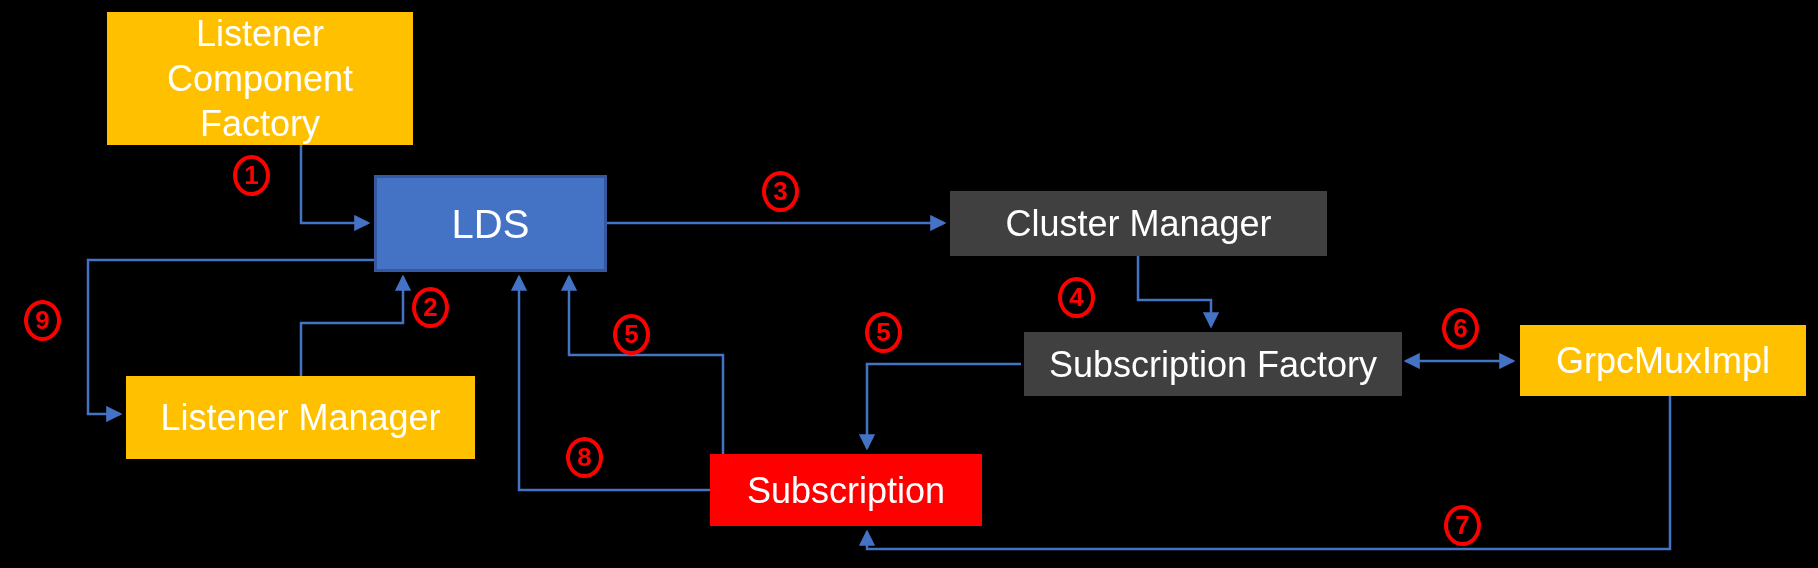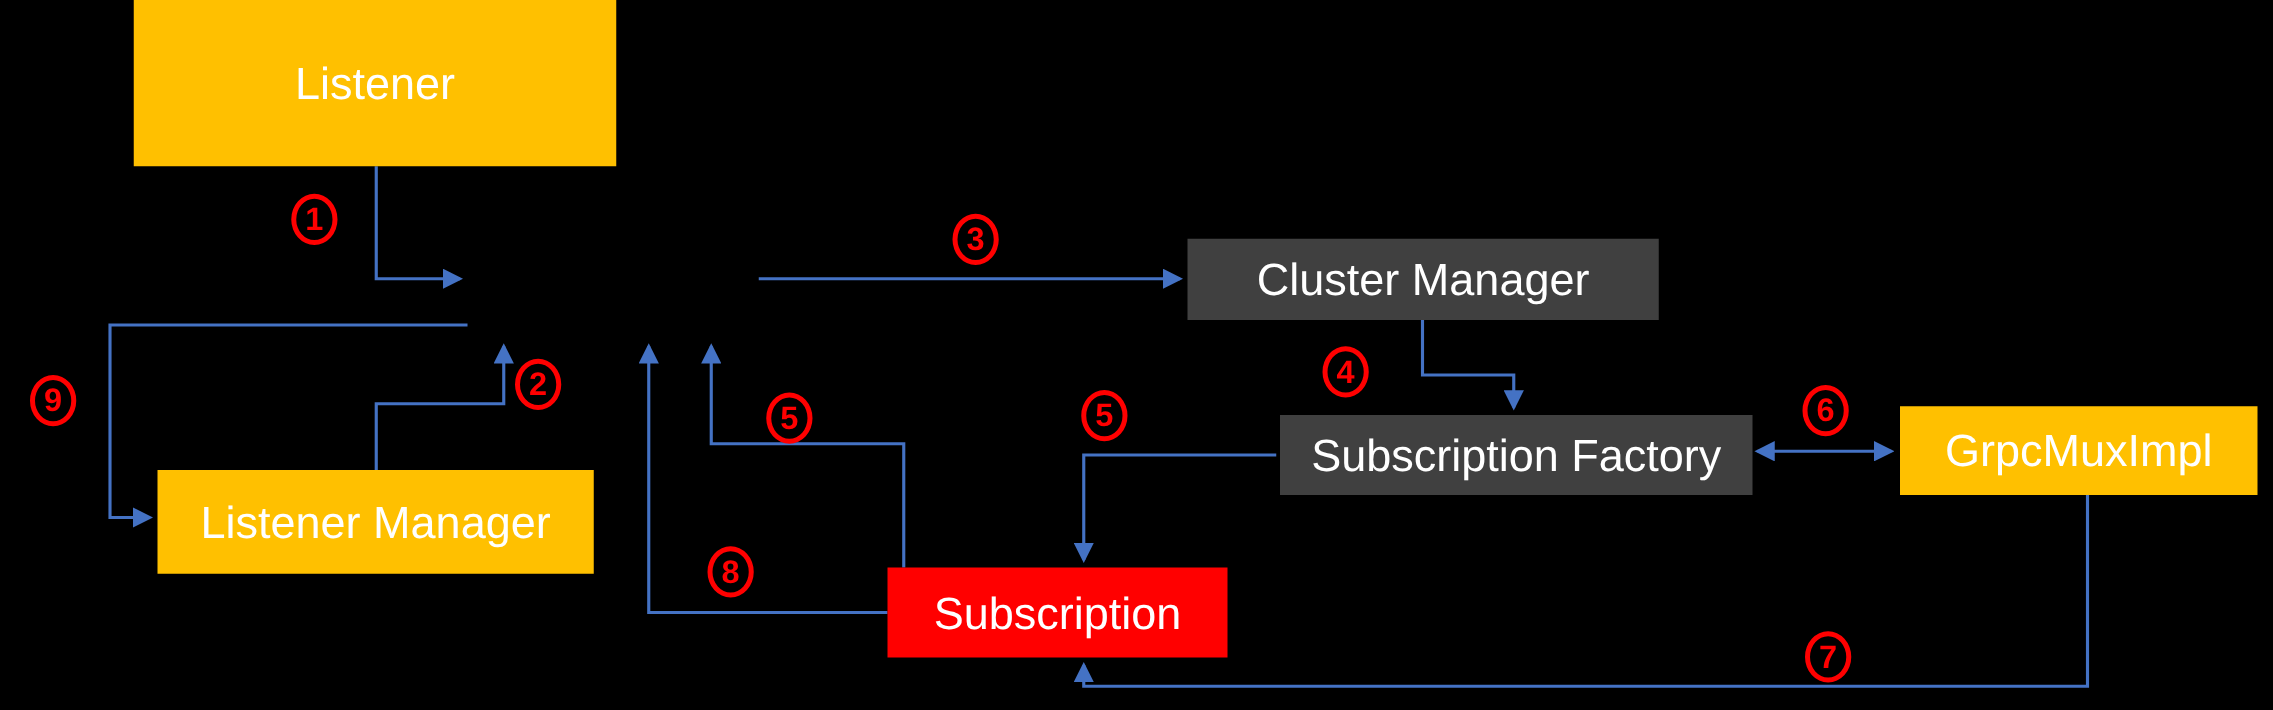--- a/index.html
+++ b/index.html
@@ -33,21 +33,21 @@
     font-size: 36px;
     text-align: center;
     line-height: 1.25;
     box-sizing: border-box;
   }
   .node-yellow { background: #FFC000; }
   .node-cyan   { background: #404040; }
   .node-red    { background: #FF0000; }
   .node-blue   { background: #4472C4; border: 3px solid #35589F; }
 
-  .node-lcf { left: 107px; top: 0;     width: 386px; height: 133px; }
+  .node-lcf { left: 107px; top: 12px;     width: 306px; height: 133px; }
   .node-lds { left: 374px; top: 175px; width: 233px; height: 97px; font-size: 40px; }
   .node-cm  { left: 950px; top: 191px; width: 377px; height: 65px; }
   .node-sf  { left: 1024px; top: 332px; width: 378px; height: 64px; }
   .node-gmi { left: 1520px; top: 325px; width: 286px; height: 71px; }
   .node-lm  { left: 126px; top: 376px; width: 349px; height: 83px; }
   .node-sub { left: 710px; top: 454px; width: 272px; height: 72px; }
 
   .badge {
     position: absolute;
     z-index: 3;
@@ -95,22 +95,26 @@
       <polyline points="1021,364 867,364 867,448" marker-end="url(#ah)"></polyline>
       <polyline points="1406,361 1513,361" marker-start="url(#ah)" marker-end="url(#ah)"></polyline>
       <polyline points="1670,396 1670,549 867,549 867,532" marker-end="url(#ah)"></polyline>
       <polyline points="710,490 519,490 519,277" marker-end="url(#ah)"></polyline>
       <polyline points="374,260 88,260 88,414 120,414" marker-end="url(#ah)"></polyline>
     </g>
   </svg>
 
   <div class="node node-yellow node-lcf">
     <span>Listener</span>
+    <span>Component Factory</span>
   </div>
 
+  <div class="node node-blue node-lds">
+    <span>LDS</span>
+  </div>
 
   <div class="node node-cyan node-cm">
     <span>Cluster Manager</span>
   </div>
 
   <div class="node node-cyan node-sf">
     <span>Subscription Factory</span>
   </div>
 
   <div class="node node-yellow node-gmi">

